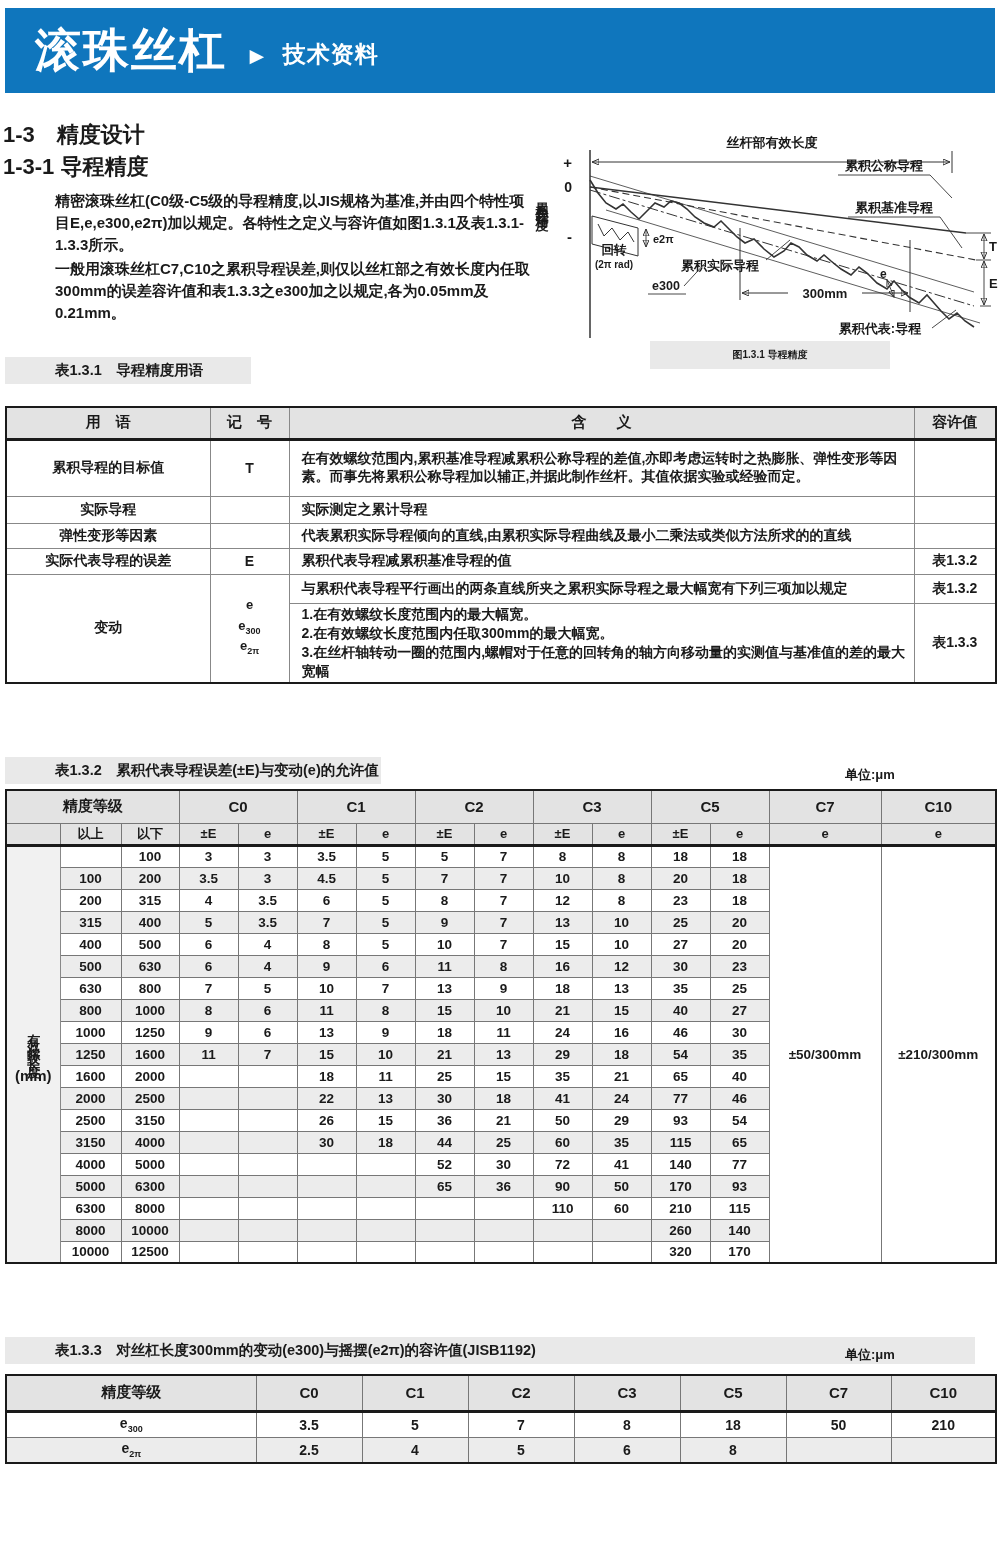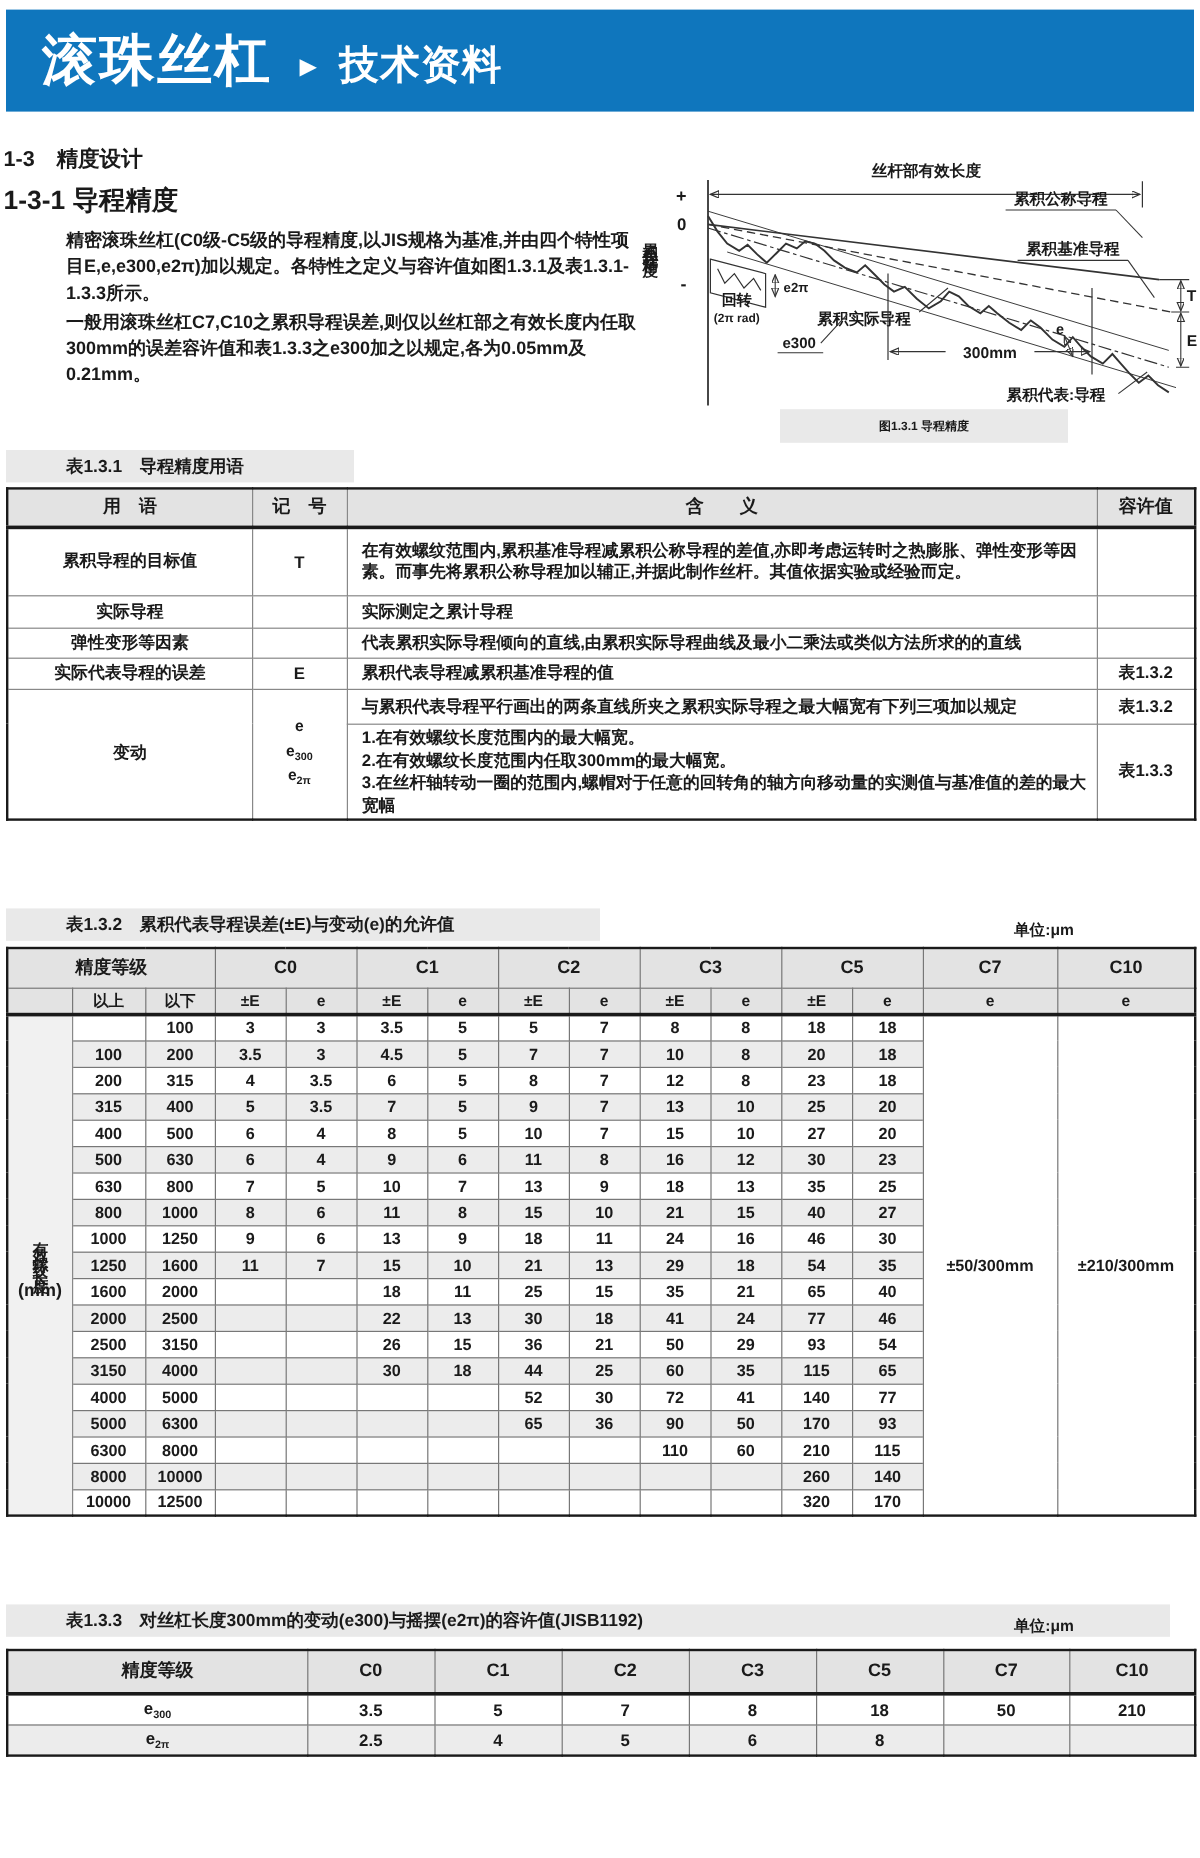--- a/index.html
+++ b/index.html
@@ -4,24 +4,24 @@
 <style>
   html,body{margin:0;padding:0;background:#fff;}
   .page{position:relative;width:1000px;height:1548px;background:#fff;overflow:hidden;
         font-family:"Liberation Sans",sans-serif;color:#1a1a1a;}
 
   
   .banner{position:absolute;left:5px;top:8px;width:990px;height:85px;background:#0f76bd;
           display:flex;align-items:center;padding-left:30px;box-sizing:border-box;color:#fff;}
   .banner-title{font-size:46px;font-weight:bold;letter-spacing:2px;}
   .banner-arrow{font-size:24px;margin:10px 14px 0 18px;}
-  .banner-subtitle{font-size:33px;font-weight:bold;margin-top:8px;letter-spacing:1px;}
-
-  
-  .h1{position:absolute;left:3px;top:120px;font-size:18px;font-weight:bold;}
+  .banner-subtitle{font-size:23px;font-weight:bold;margin-top:8px;letter-spacing:1px;}
+
+  
+  .h1{position:absolute;left:3px;top:120px;font-size:22px;font-weight:bold;}
   .h2{position:absolute;left:3px;top:152px;font-size:22px;font-weight:bold;}
   .intro{position:absolute;left:55px;top:190px;width:478px;font-size:15px;font-weight:bold;line-height:22px;}
   .intro p{margin:0 0 2px 0;}
 
   
   .fig{position:absolute;left:528px;top:130px;}
   .fig text{fill:#1a1a1a;font-weight:bold;font-family:"Liberation Sans",sans-serif;}
   .fig line,.fig path,.fig polyline{stroke:#333;fill:none;}
   .fig-caption{position:absolute;left:650px;top:341px;width:240px;height:28px;background:#e9e9e9;
                display:flex;align-items:center;justify-content:center;font-size:10px;font-weight:bold;}
@@ -147,21 +147,21 @@
     <line x1="438" y1="103" x2="463" y2="103" stroke-width="0.9"></line>
     <line x1="448" y1="130" x2="463" y2="130" stroke-width="0.9"></line>
     <line x1="452" y1="176" x2="463" y2="176" stroke-width="0.9"></line>
     <line x1="456" y1="104" x2="456" y2="129" stroke-width="0.9" marker-start="url(#ar)" marker-end="url(#ar)"></line>
     <line x1="456" y1="131" x2="456" y2="175" stroke-width="0.9" marker-start="url(#ar)" marker-end="url(#ar)"></line>
     <text x="461" y="121" font-size="13">T</text>
     <text x="461" y="158" font-size="13">E</text>
   </svg>
   <div class="fig-caption">图1.3.1 导程精度</div>
 
-  <div class="tbar" style="top:375px;width:290px;">表1.3.1　导程精度用语</div>
+  <div class="tbar" style="top:357px;width:246px;">表1.3.1　导程精度用语</div>
   <table class="tbl" id="t1">
     <colgroup>
         <col style="width:204px">
         <col style="width:79px">
         <col style="width:625px">
         <col style="width:82px">
       </colgroup>
     <thead>
       <tr>
         <th>用　语</th>
@@ -209,21 +209,21 @@
         <td class="left list">
           <div>1.在有效螺纹长度范围内的最大幅宽。</div>
           <div>2.在有效螺纹长度范围内任取300mm的最大幅宽。</div>
           <div>3.在丝杆轴转动一圈的范围内,螺帽对于任意的回转角的轴方向移动量的实测值与基准值的差的最大宽幅</div>
         </td>
         <td>表1.3.3</td>
       </tr>
     </tbody>
   </table>
 
-  <div class="tbar" style="top:757px;width:495px;">表1.3.2　累积代表导程误差(±E)与变动(e)的允许值</div>
+  <div class="tbar" style="top:757px;width:376px;">表1.3.2　累积代表导程误差(±E)与变动(e)的允许值</div>
   <div class="unit" style="top:766px;">单位:μm</div>
   <table class="tbl" id="t2">
     <colgroup>
       <col style="width:54px">
         <col style="width:61px">
         <col style="width:58px">
       <col style="width:59px">
         <col style="width:59px">
         <col style="width:59px">
         <col style="width:59px">

